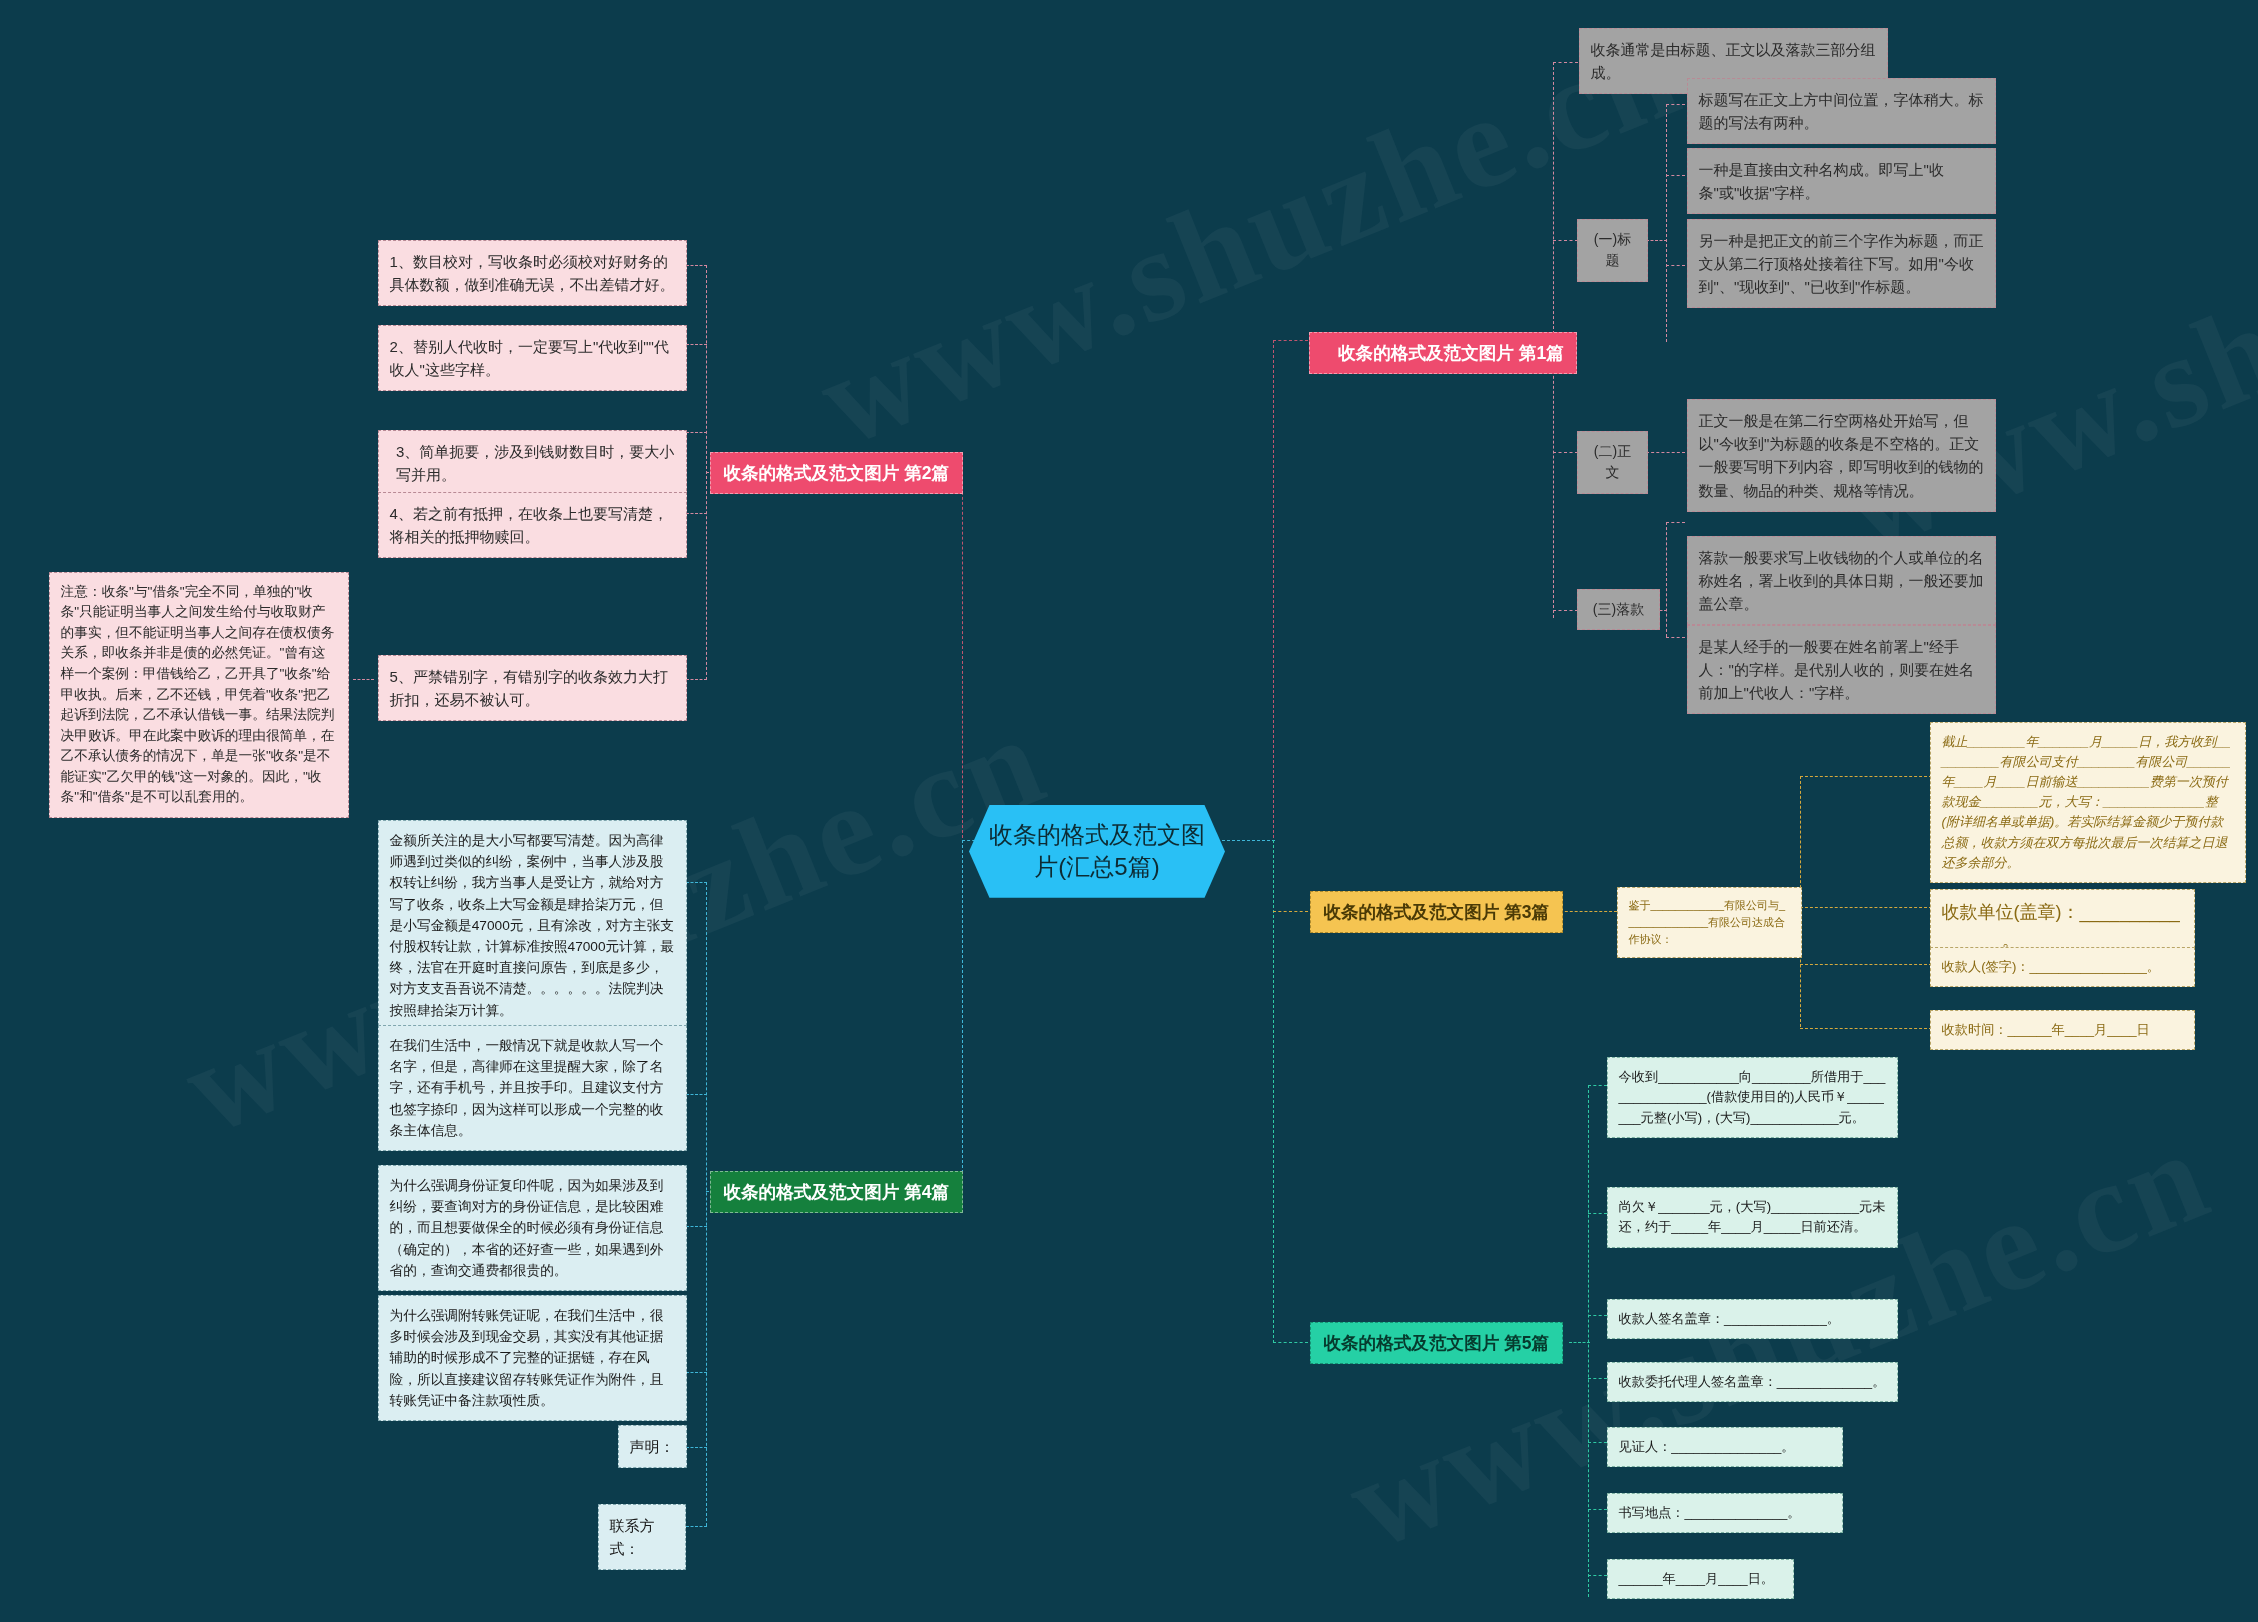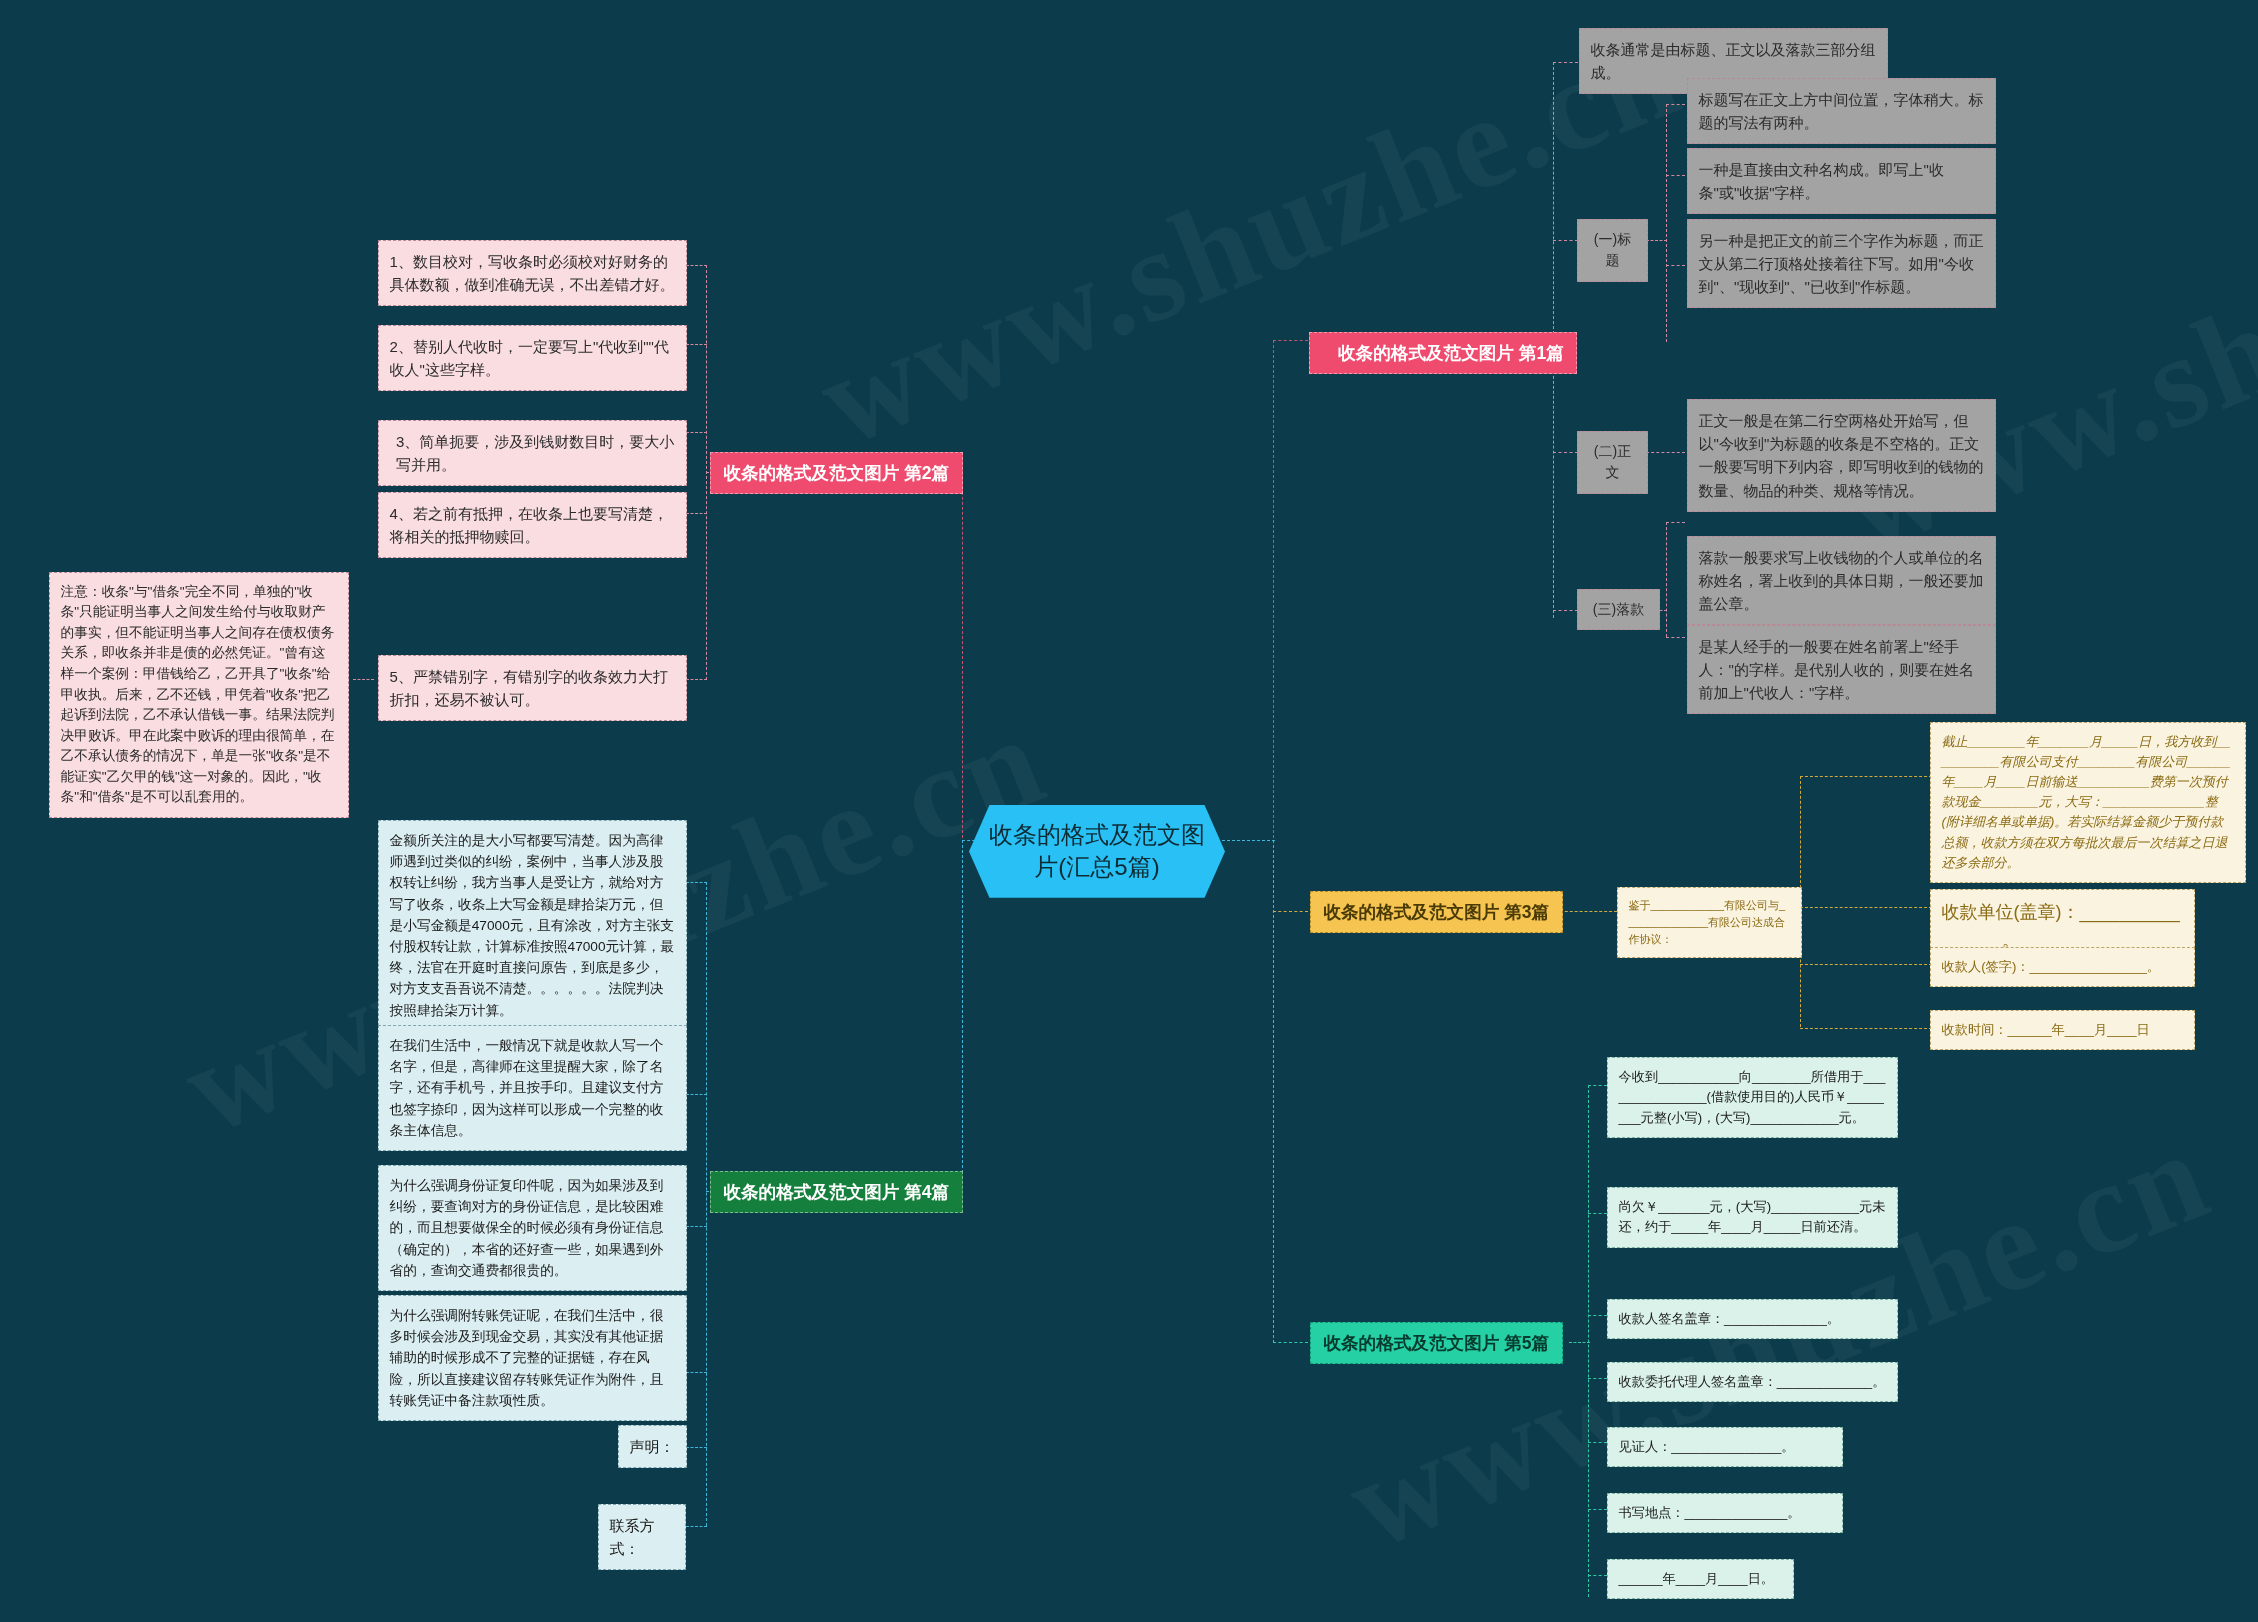--- a/index.html
+++ b/index.html
@@ -176,21 +176,21 @@
 </div>
 <div class="branch b-cyan" style="left:710px; top:1171px;">
   <span>收条的格式及范文图片 第4篇</span>
 </div>
 <div class="branch b-green" style="left:1310px; top:1322px;">
   <span>收条的格式及范文图片 第5篇</span>
 </div>
 
 <div class="node pink" style="left:378px; top:240px; width:309px;">1、数目校对，写收条时必须校对好财务的具体数额，做到准确无误，不出差错才好。</div>
 <div class="node pink" style="left:378px; top:325px; width:309px;">2、替别人代收时，一定要写上"代收到""代收人"这些字样。</div>
-<div class="node pink" style="left:378px; top:420px; width:309px;padding-left:17px;">3、简单扼要，涉及到钱财数目时，要大小写并用。</div>
+<div class="node pink" style="left:378px; top:430px; width:309px;padding-left:17px;">3、简单扼要，涉及到钱财数目时，要大小写并用。</div>
 <div class="node pink" style="left:378px; top:492px; width:309px;">4、若之前有抵押，在收条上也要写清楚，将相关的抵押物赎回。</div>
 <div class="node pink" style="left:378px; top:655px; width:309px;">5、严禁错别字，有错别字的收条效力大打折扣，还易不被认可。</div>
 
 <div class="node pink" style="left:49px; top:572px; width:300px; font-size:13.7px; line-height:1.5;">注意：收条"与"借条"完全不同，单独的"收条"只能证明当事人之间发生给付与收取财产的事实，但不能证明当事人之间存在债权债务关系，即收条并非是债的必然凭证。"曾有这样一个案例：甲借钱给乙，乙开具了"收条"给甲收执。后来，乙不还钱，甲凭着"收条"把乙起诉到法院，乙不承认借钱一事。结果法院判决甲败诉。甲在此案中败诉的理由很简单，在乙不承认债务的情况下，单是一张"收条"是不能证实"乙欠甲的钱"这一对象的。因此，"收条"和"借条"是不可以乱套用的。</div>
 
 <div class="node bluebox" style="left:378px; top:820px; width:309px; font-size:13.7px;">金额所关注的是大小写都要写清楚。因为高律师遇到过类似的纠纷，案例中，当事人涉及股权转让纠纷，我方当事人是受让方，就给对方写了收条，收条上大写金额是肆拾柒万元，但是小写金额是47000元，且有涂改，对方主张支付股权转让款，计算标准按照47000元计算，最终，法官在开庭时直接问原告，到底是多少，对方支支吾吾说不清楚。。。。。。法院判决按照肆拾柒万计算。</div>
 <div class="node bluebox" style="left:378px; top:1025px; width:309px; font-size:13.7px;">在我们生活中，一般情况下就是收款人写一个名字，但是，高律师在这里提醒大家，除了名字，还有手机号，并且按手印。且建议支付方也签字捺印，因为这样可以形成一个完整的收条主体信息。</div>
 <div class="node bluebox" style="left:378px; top:1165px; width:309px; font-size:13.7px;">为什么强调身份证复印件呢，因为如果涉及到纠纷，要查询对方的身份证信息，是比较困难的，而且想要做保全的时候必须有身份证信息（确定的），本省的还好查一些，如果遇到外省的，查询交通费都很贵的。</div>
 <div class="node bluebox" style="left:378px; top:1295px; width:309px; font-size:13.7px;">为什么强调附转账凭证呢，在我们生活中，很多时候会涉及到现金交易，其实没有其他证据辅助的时候形成不了完整的证据链，存在风险，所以直接建议留存转账凭证作为附件，且转账凭证中备注款项性质。</div>
 

